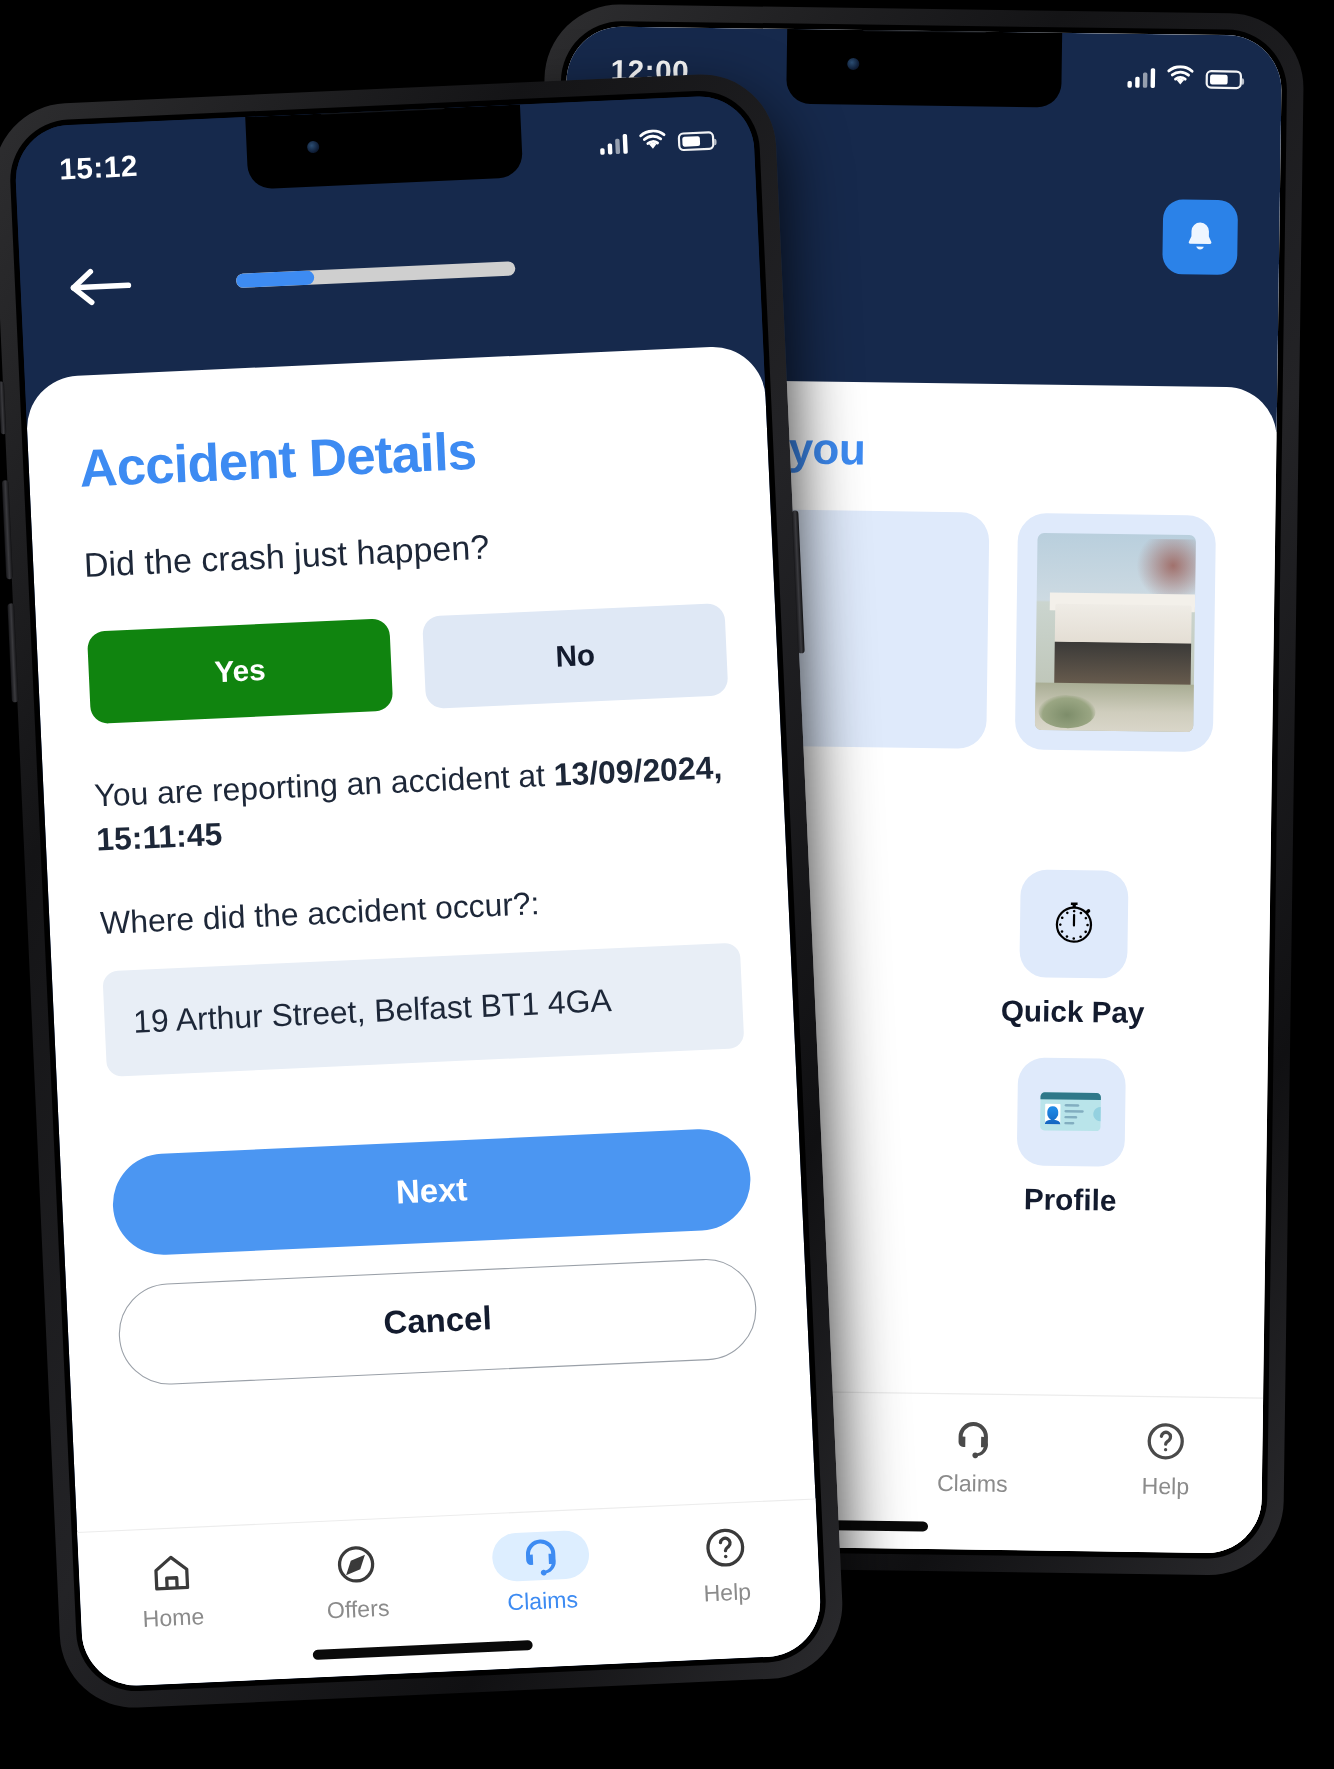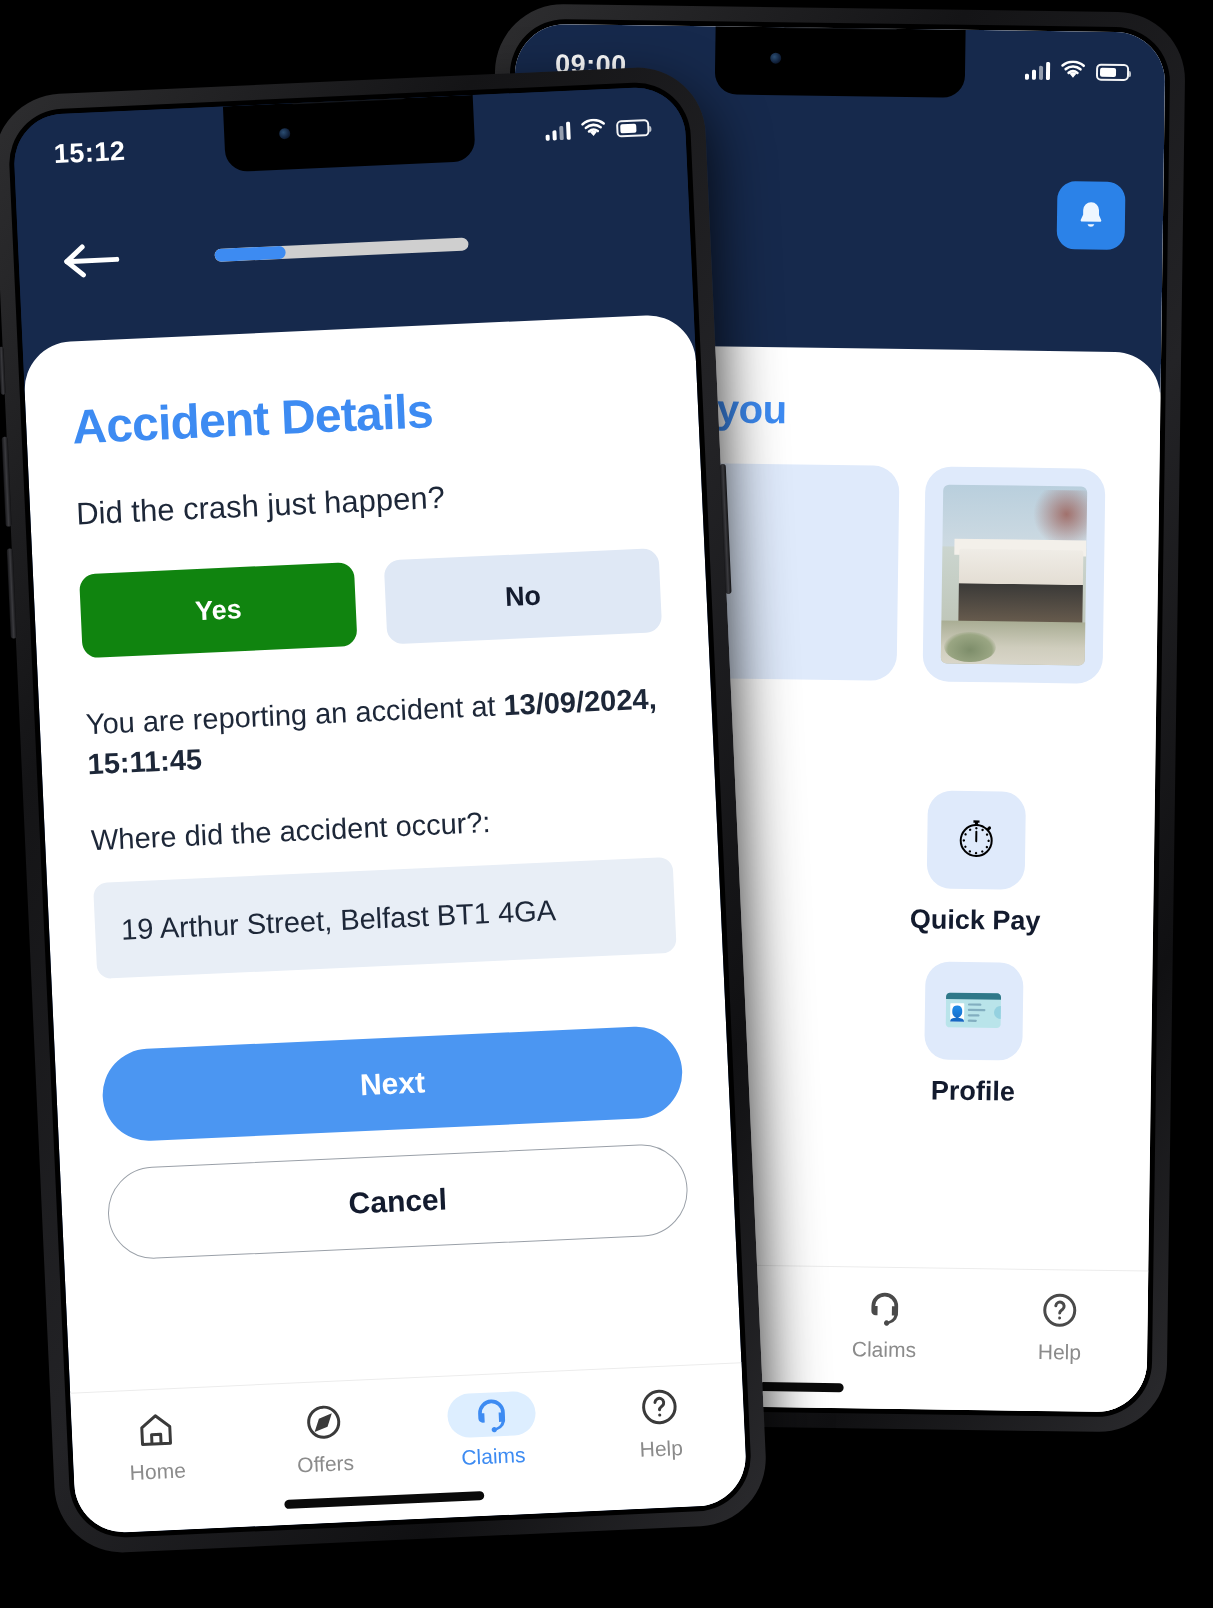--- a/index.html
+++ b/index.html
@@ -438,21 +438,21 @@
     <div class="btn-side" style="left:-4px; top:290px; width:5px; height:110px;"></div>
     <div class="bezel">
       <div class="screen">
 
         <div class="notch" style="width:250px;height:68px;">
           <div class="speaker"></div>
           <div class="cam"></div>
         </div>
 
         <div class="statusbar">
-          <div class="status-time">09:00</div>
+          <div class="status-time">12:00</div>
           <div class="status-icons">
             <span class="sig">
                 <i></i>
                 <i></i>
                 <i></i>
                 <i></i>
               </span>
             <span>
               <svg width="26" height="19" viewBox="0 0 26 19">
                   <path d="M13 17.5l-3.4-4.1a5.3 5.3 0 016.8 0z" fill="#fff"></path>

